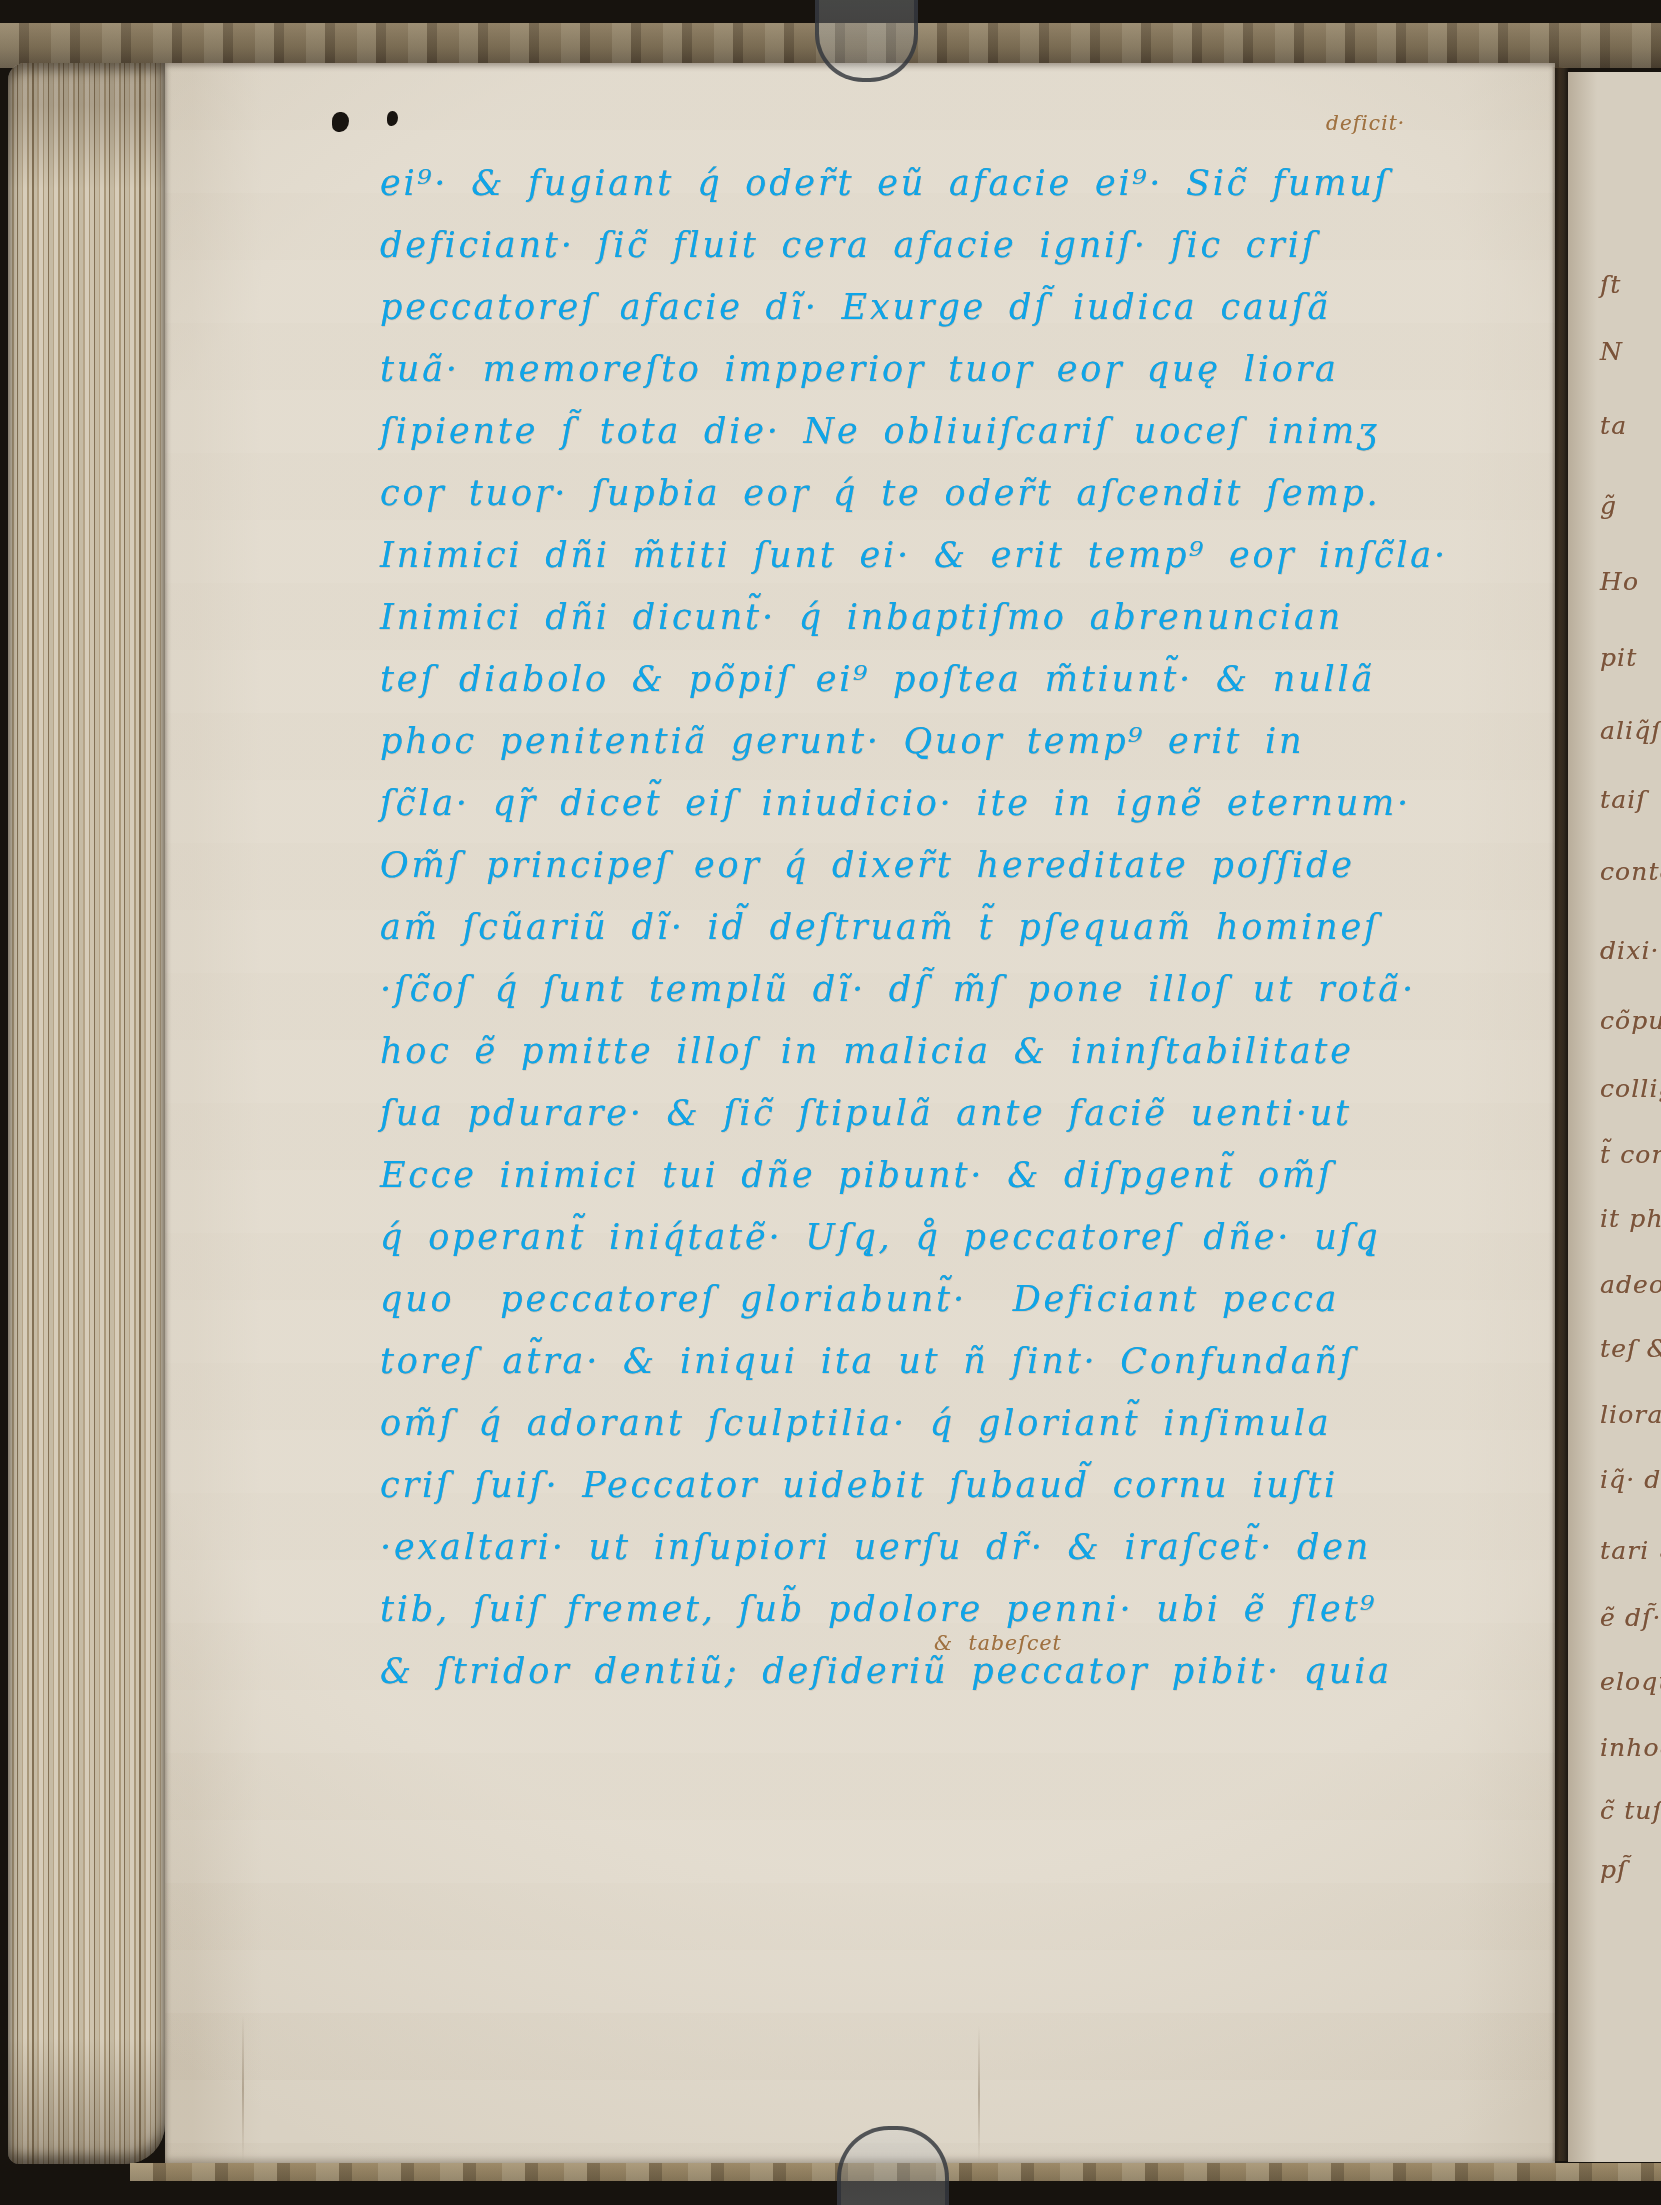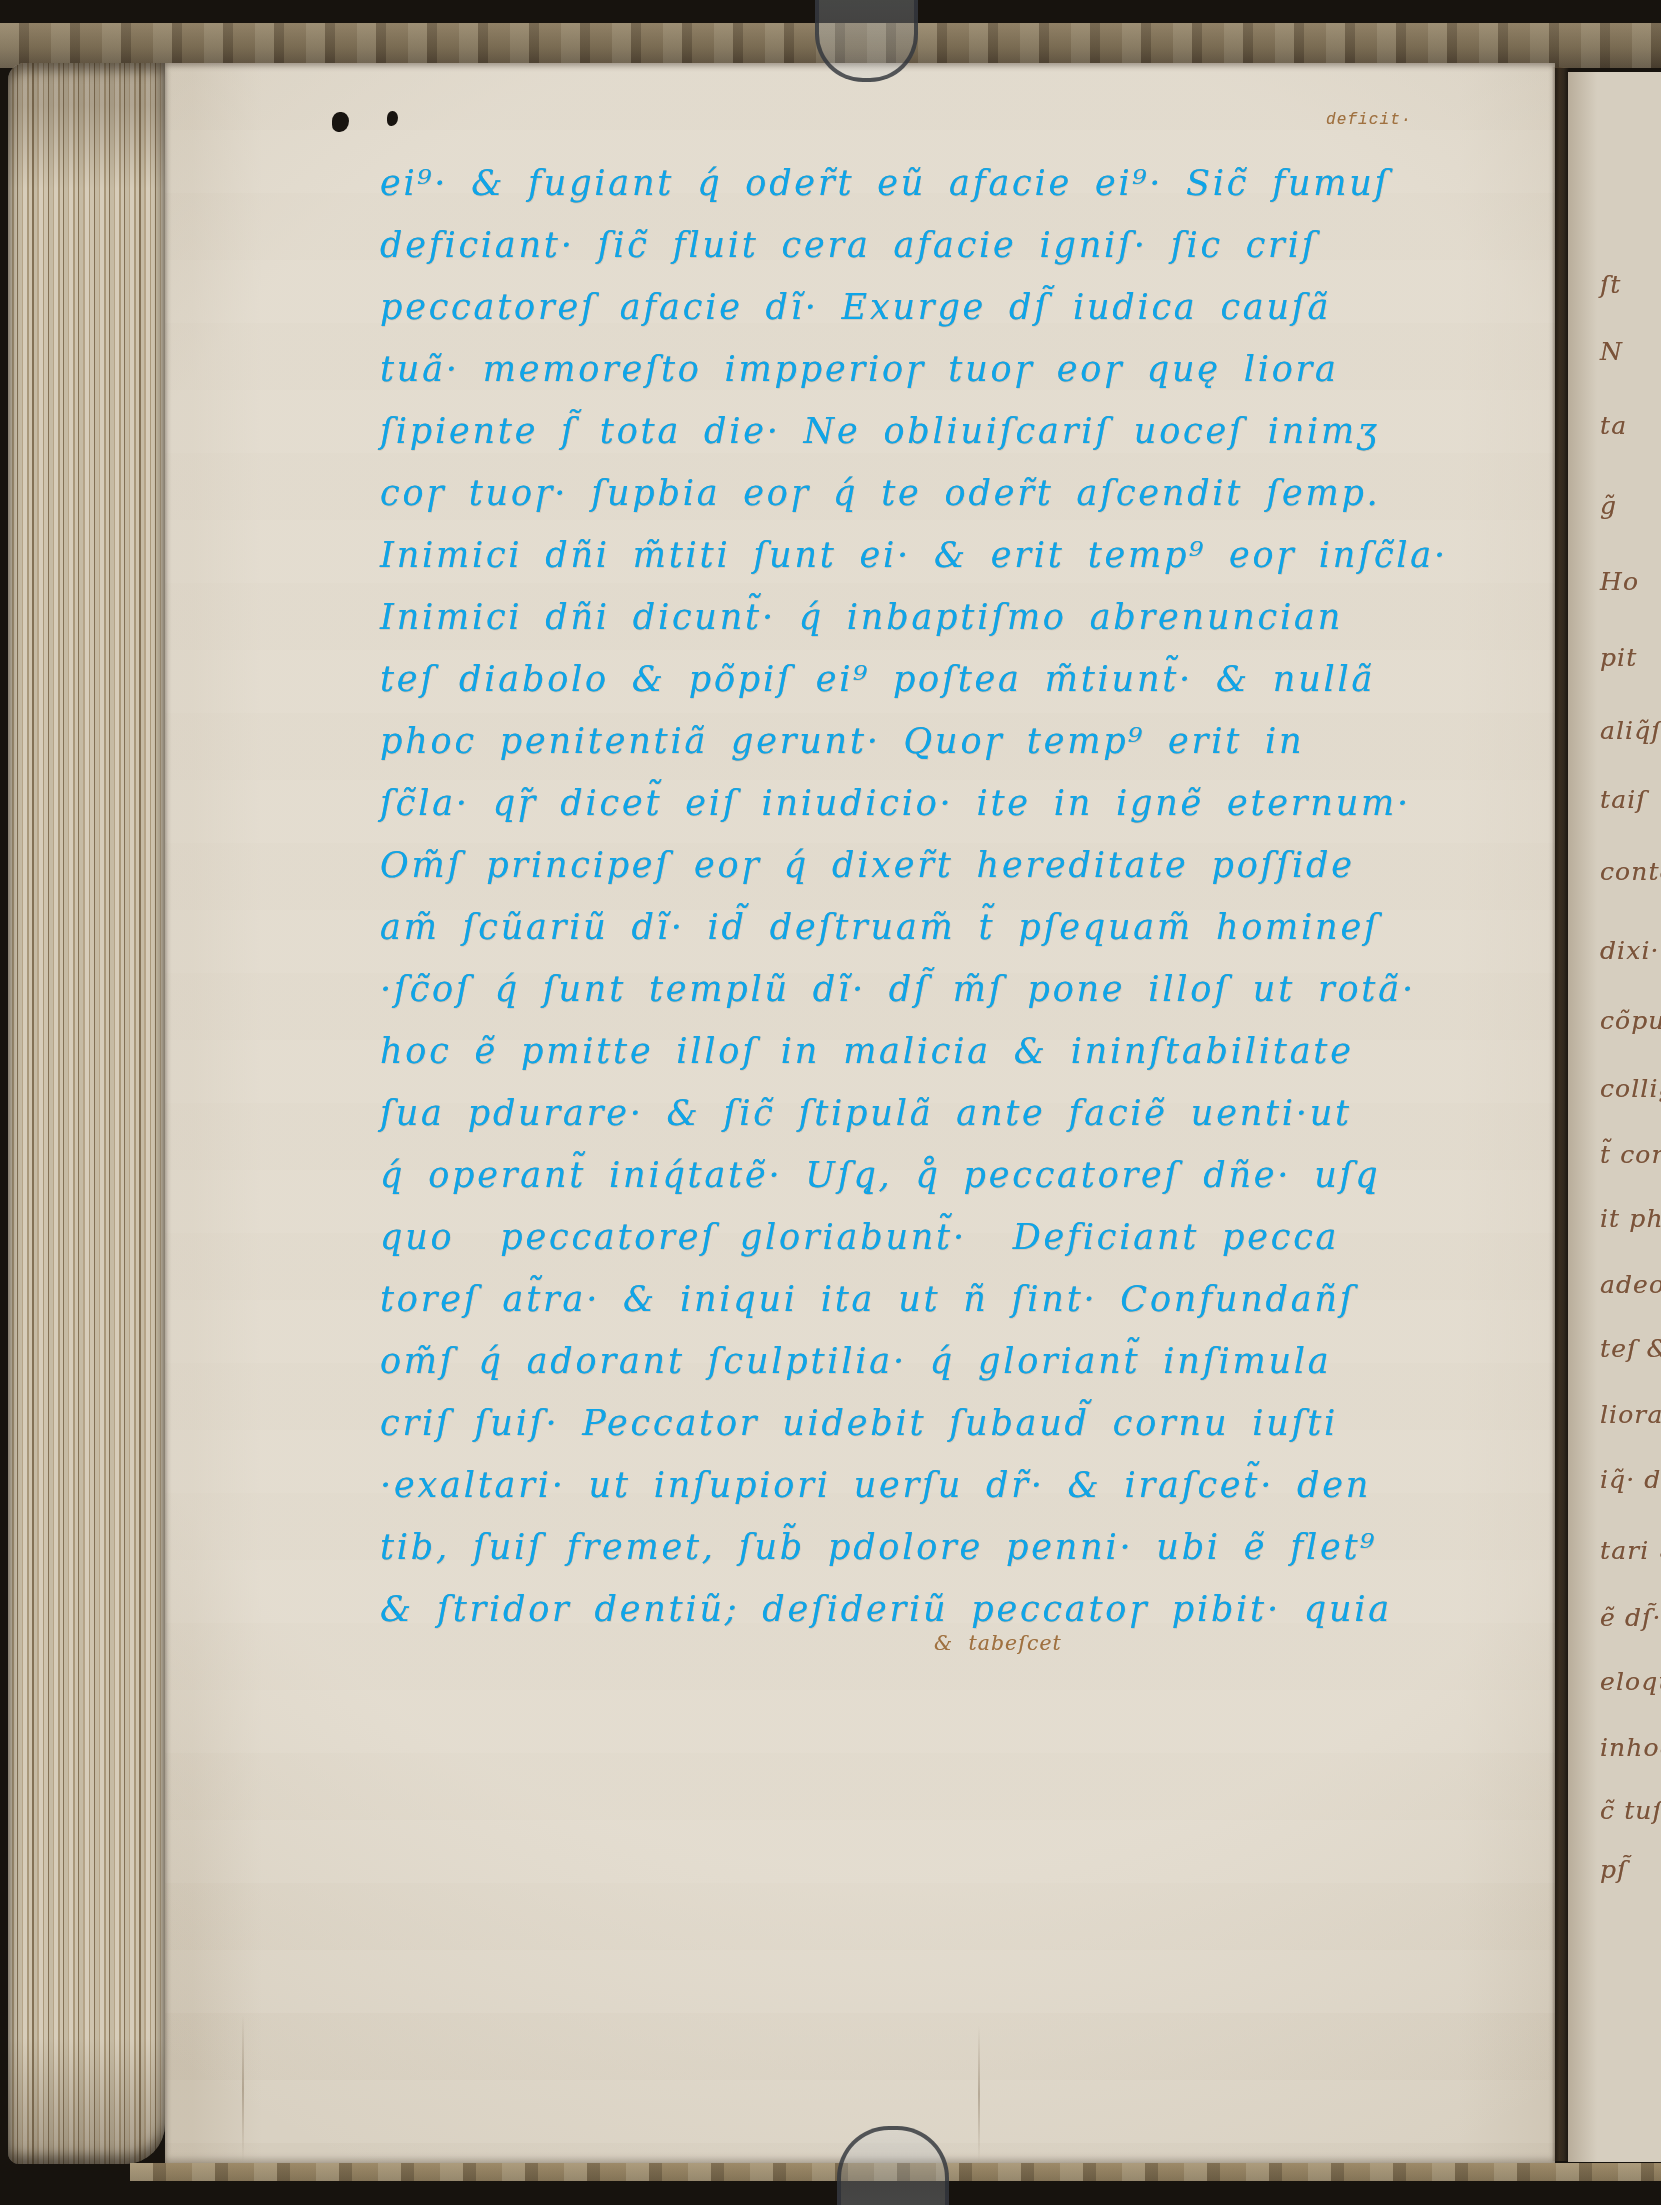--- a/index.html
+++ b/index.html
@@ -75,21 +75,21 @@
     color:#0ea5e9;
     font-style:italic;font-size:35px;
     letter-spacing:2.8px;word-spacing:9px;
     text-shadow:0 0 0.6px rgba(118,74,40,.45), 0.6px 0.6px 0 rgba(118,74,40,.12);
   }
   .ms-line{height:62px;line-height:62px;white-space:pre;}
   .gloss{
     position:absolute;color:#a0713f;font-style:italic;white-space:pre;
     text-shadow:0 0 0.6px rgba(130,85,45,.4);
   }
-  .gloss-top{left:1326px;top:111px;font-size:16px;letter-spacing:1.1px;font-family:Liberation Mono, monospace;}
+  .gloss-top{left:1326px;top:111px;font-size:20px;letter-spacing:1.1px;}
   .gloss-inter{left:934px;top:1631px;font-size:20.4px;letter-spacing:1.1px;}
   
   .clip{
     position:absolute;
     background:linear-gradient(180deg, rgba(150,158,164,.38), rgba(205,210,214,.22));
     border:4px solid rgba(44,48,54,.78);
   }
   .clip-top{left:815px;top:-6.8px;width:95px;height:85px;border-radius:0 0 48px 48px;border-top:none;}
   .clip-bottom{left:837px;top:2126px;width:104px;height:86px;border-radius:52px 52px 0 0;border-bottom:none;
     background:linear-gradient(0deg, rgba(150,158,164,.38), rgba(205,210,214,.22));}
@@ -124,20 +124,21 @@
       <div class="ms-line">Inimici dñi m̃titi ſunt ei· &amp; erit temp⁹ eoɼ inſc̃la·</div>
       <div class="ms-line">Inimici dñi dicunt̃· q́ inbaptiſmo abrenuncian</div>
       <div class="ms-line">teſ diabolo &amp; põpiſ ei⁹ poſtea m̃tiunt̃· &amp; nullã</div>
       <div class="ms-line">phoc penitentiã gerunt· Quoɼ temp⁹ erit in</div>
       <div class="ms-line">ſc̃la· qɼ̃ dicet̃ eiſ iniudicio· ite in ignẽ eternum·</div>
       <div class="ms-line">Om̃ſ principeſ eoɼ q́ dixer̃t hereditate poſſide</div>
       <div class="ms-line">am̃ ſcũariũ dĩ· id̃ deſtruam̃ t̃ pſequam̃ homineſ</div>
       <div class="ms-line">·ſc̃oſ q́ ſunt templũ dĩ· dſ̃ m̃ſ pone illoſ ut rotã·</div>
       <div class="ms-line">hoc ẽ pmitte illoſ in malicia &amp; ininſtabilitate</div>
       <div class="ms-line">ſua pdurare· &amp; ſic̃ ſtipulã ante faciẽ uenti·ut</div>
+      <div class="ms-line">Ecce inimici tui dñe pibunt· &amp; diſpgent̃ om̃ſ</div>
       <div class="ms-line">q́ operant̃ iniq́tatẽ· Uſq̨, q̊ peccatoreſ dñe· uſq̨</div>
       <div class="ms-line">quo  peccatoreſ gloriabunt̃·  Deficiant pecca</div>
       <div class="ms-line">toreſ at̃ra· &amp; iniqui ita ut ñ ſint· Confundañſ</div>
       <div class="ms-line">om̃ſ q́ adorant ſculptilia· q́ gloriant̃ inſimula</div>
       <div class="ms-line">criſ ſuiſ· Peccator uidebit ſubaud̃ cornu iuſti</div>
       <div class="ms-line">·exaltari· ut inſupiori uerſu dr̃· &amp; iraſcet̃· den</div>
       <div class="ms-line">tib, ſuiſ fremet, ſub̃ pdolore penni· ubi ẽ flet⁹</div>
       <div class="ms-line">&amp; ſtridor dentiũ; deſideriũ peccatoɼ pibit· quia</div>
     </div>
 

